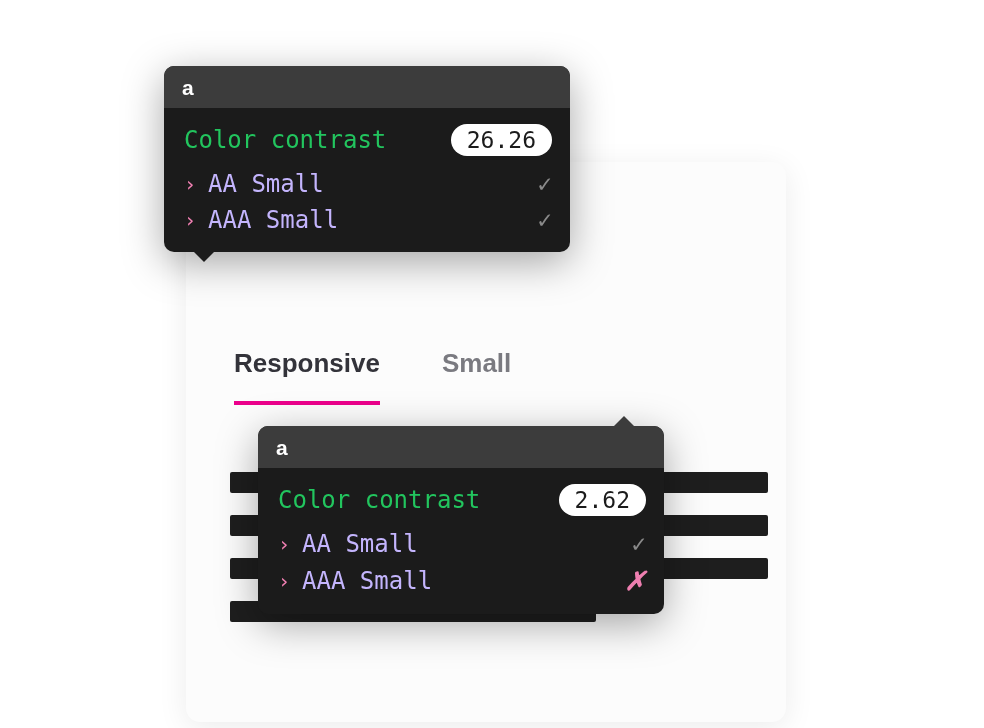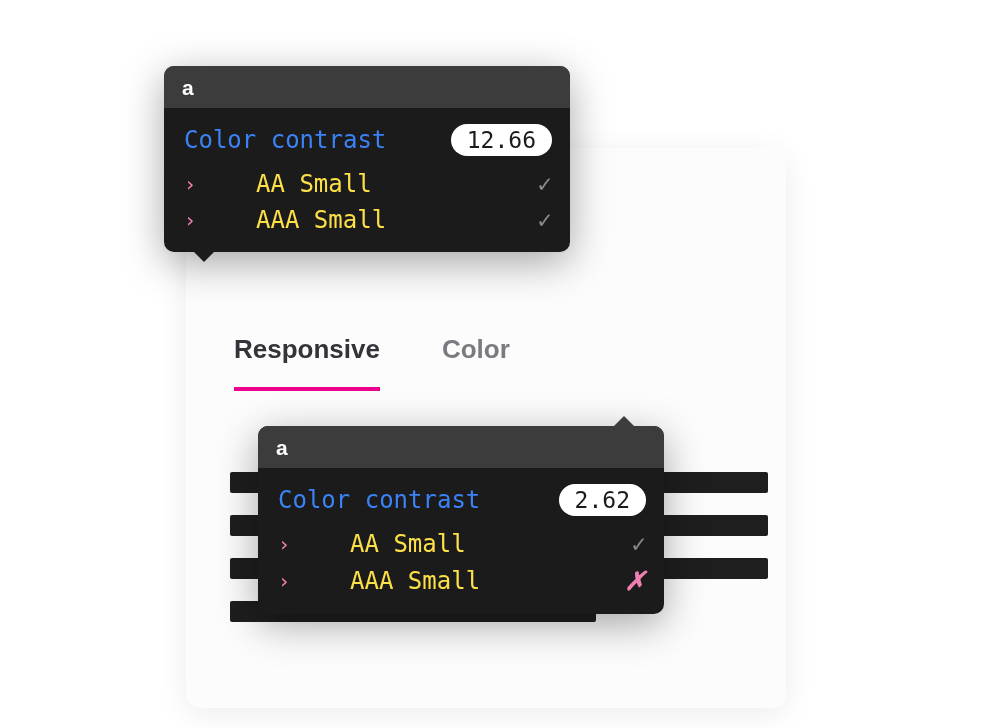--- a/index.html
+++ b/index.html
@@ -10,21 +10,21 @@
     body {
       width: 984px;
       height: 728px;
       background: #ffffff;
       font-family: -apple-system, BlinkMacSystemFont, "Segoe UI", sans-serif;
       position: relative;
       overflow: hidden;
     }
     .card {
       position: absolute;
-      top: 148px;
+      top: 162px;
       left: 186px;
       width: 600px;
       height: 560px;
       background: #fcfcfc;
       border-radius: 14px;
       box-shadow: 0 6px 30px rgba(0,0,0,0.08);
       padding-top: 186px;
     }
     .tabs {
       display: flex;
@@ -81,21 +81,21 @@
     }
     .contrast-row {
       display: flex;
       align-items: center;
       justify-content: space-between;
       gap: 10px;
       margin-bottom: 14px;
     }
     .contrast-label {
       font-size: 24px;
-      color: #3b82f6;
+      color: #22c55e;
     }
     .contrast-badge {
       background: #ffffff;
       color: #1b1b1b;
       border-radius: 999px;
       padding: 3px 16px;
       font-size: 23px;
       font-weight: 500;
     }
     .criteria-row {
@@ -108,22 +108,21 @@
     .criteria-left {
       display: flex;
       align-items: center;
       gap: 12px;
     }
     .chevron {
       color: #ef7fb1;
       font-size: 20px;
     }
     .criteria-label {
-      color: #fde047;
-      margin-left: 48px;
+      color: #c4b5fd;
     }
     .check {
       color: #8a8a8a;
       font-size: 24px;
     }
     .cross {
       color: #ef7fb1;
       font-size: 26px;
       font-weight: 700;
       font-style: italic;
@@ -156,40 +155,40 @@
   </style>
 </head>
 <body>
 
 <div class="card">
   <div class="tabs">
     <div class="tab active">
       <span>Responsive</span>
     </div>
     <div class="tab">
-      <span>Color</span>
+      <span>Small</span>
     </div>
   </div>
 </div>
 
 <div class="content-lines">
   <div class="line"></div>
   <div class="line"></div>
   <div class="line"></div>
   <div class="line half"></div>
 </div>
 
 <div class="tooltip tooltip1">
   <div class="tooltip-header">
     <span>a</span>
   </div>
   <div class="tooltip-body">
     <div class="contrast-row">
       <span class="contrast-label">Color contrast</span>
-      <span class="contrast-badge">12.66</span>
+      <span class="contrast-badge">26.26</span>
     </div>
     <div class="criteria-row">
       <div class="criteria-left">
         <span class="chevron">›</span>
         <span class="criteria-label">AA Small</span>
       </div>
       <span class="check">✓</span>
     </div>
     <div class="criteria-row">
       <div class="criteria-left">

